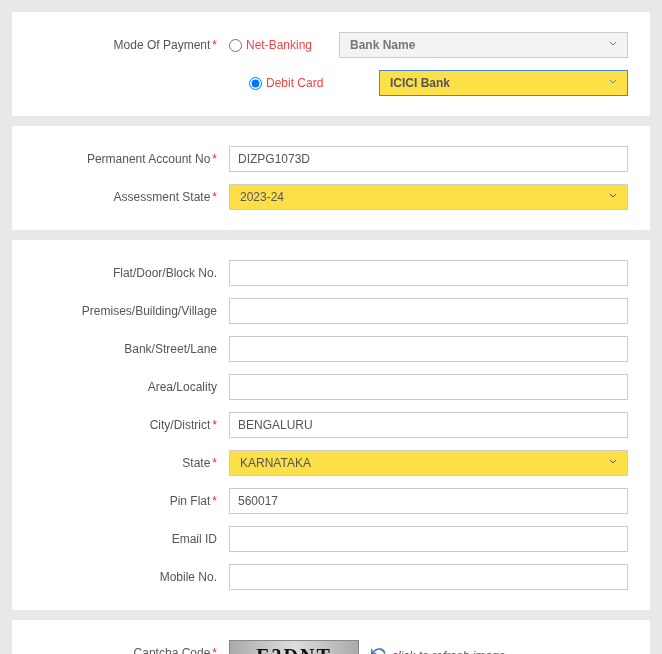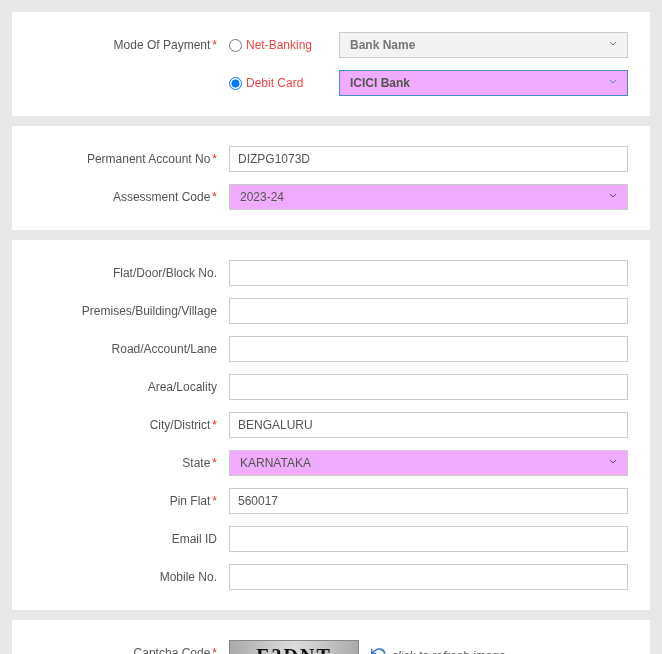--- a/index.html
+++ b/index.html
@@ -51,21 +51,21 @@
     .select-base {
       width: 100%;
       height: 26px;
       border: 1px solid #ccc;
       padding: 0 26px 0 10px;
       font-size: 12px;
       color: #555;
       position: relative;
       display: flex;
       align-items: center;
-      background: #f0abfc;
+      background: #fde047;
       cursor: pointer;
     }
     .select-disabled {
       background: #f3f3f3;
       color: #777;
     }
     .select-active {
       border: 1px solid #4a8bc2;
     }
     .chevron {
@@ -153,21 +153,21 @@
       <div class="select-base select-disabled">
         <span>Bank Name</span>
         <span class="chevron">
           <svg width="12" height="12" viewBox="0 0 24 24" fill="none" stroke="#777" stroke-width="2">
               <polyline points="6 9 12 15 18 9"></polyline>
             </svg>
         </span>
       </div>
     </div>
   </div>
-  <div class="radio-row" style="margin-bottom:0;">
+  <div class="radio-row" style="margin-bottom:0;gap:20px;">
     <div class="field-label"></div>
     <div class="radio-group">
       <input type="radio" name="paymode" checked="" style="">
       <span class="radio-label">Debit Card</span>
     </div>
     <div class="radio-select-wrap">
       <div class="select-base select-active">
         <span>ICICI Bank</span>
         <span class="chevron">
           <svg width="12" height="12" viewBox="0 0 24 24" fill="none" stroke="#4a8bc2" stroke-width="2">
@@ -183,21 +183,21 @@
   <div class="field-row">
     <div class="field-label">
       <span>Permanent Account No</span><span class="required">*</span>
     </div>
     <div class="field-control">
       <input type="text" class="text-input" value="DIZPG1073D" style="">
     </div>
   </div>
   <div class="field-row" style="margin-bottom:0;">
     <div class="field-label">
-      <span>Assessment Code</span><span class="required">*</span>
+      <span>Assessment State</span><span class="required">*</span>
     </div>
     <div class="field-control">
       <div class="select-base">
         <span>2023-24</span>
         <span class="chevron">
           <svg width="12" height="12" viewBox="0 0 24 24" fill="none" stroke="#555" stroke-width="2">
               <polyline points="6 9 12 15 18 9"></polyline>
             </svg>
         </span>
       </div>
@@ -212,21 +212,21 @@
       <input type="text" class="text-input" value="" style="">
     </div>
   </div>
   <div class="field-row">
     <div class="field-label">Premises/Building/Village</div>
     <div class="field-control">
       <input type="text" class="text-input" value="" style="">
     </div>
   </div>
   <div class="field-row">
-    <div class="field-label">Road/Account/Lane</div>
+    <div class="field-label">Bank/Street/Lane</div>
     <div class="field-control">
       <input type="text" class="text-input" value="" style="">
     </div>
   </div>
   <div class="field-row">
     <div class="field-label">Area/Locality</div>
     <div class="field-control">
       <input type="text" class="text-input" value="" style="">
     </div>
   </div>

